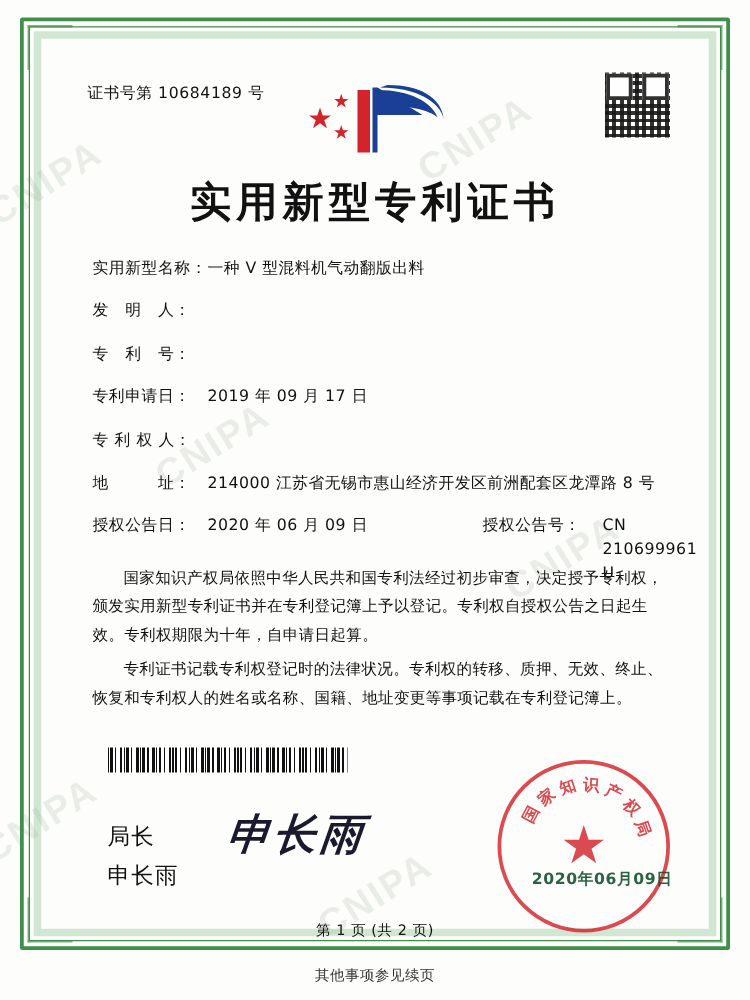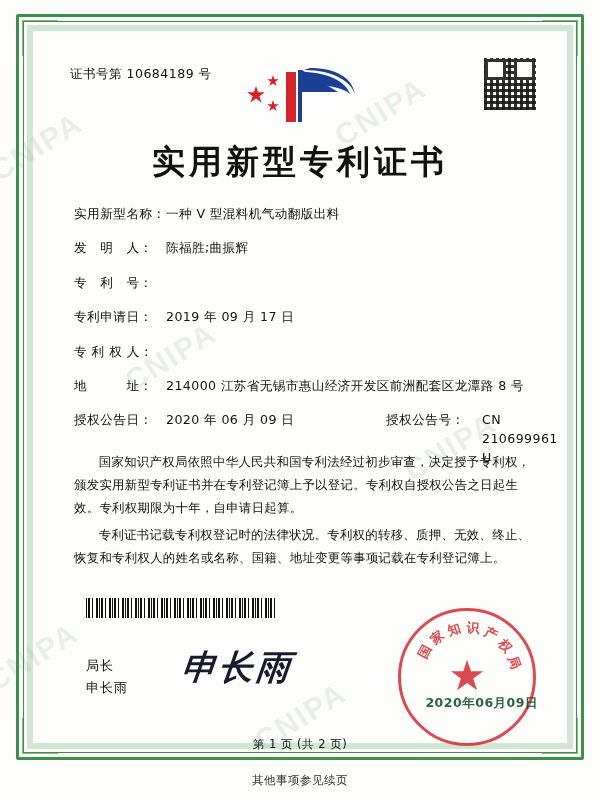--- a/index.html
+++ b/index.html
@@ -162,21 +162,21 @@
     width: 192px; height: 20px;
     background: repeating-linear-gradient(90deg,
       #111 0 1px, #fff 1px 2px, #111 2px 4px, #fff 4px 6px,
       #111 6px 7px, #fff 7px 10px, #111 10px 12px, #fff 12px 13px);
   }
 
   
   .sign-label {
     position: absolute;
     left: 86px; top: 655px;
-    font-size: 13px;
+    font-size: 18px;
     color: #111;
     line-height: 1.7;
     letter-spacing: 1px;
   }
   .signature {
     position: absolute;
     left: 182px; top: 645px;
     font-size: 34px;
     color: #1a1a2e;
     font-family: "DejaVu Serif", serif;
@@ -293,21 +293,20 @@
 
   <div class="title">实用新型专利证书</div>
 
   <div class="fields">
     <div class="frow">
       <div class="flabel">实用新型名称：</div>
       <div class="fvalue">一种 V 型混料机气动翻版出料</div>
     </div>
     <div class="frow">
       <div class="flabel">发　明　人：</div>
-      <div class="fvalue">陈福胜;曲振辉</div>
     </div>
     <div class="frow">
       <div class="flabel">专　利　号：</div>
     </div>
     <div class="frow">
       <div class="flabel">专利申请日：</div>
       <div class="fvalue">2019 年 09 月 17 日</div>
     </div>
     <div class="frow">
       <div class="flabel">专 利 权 人：</div>

